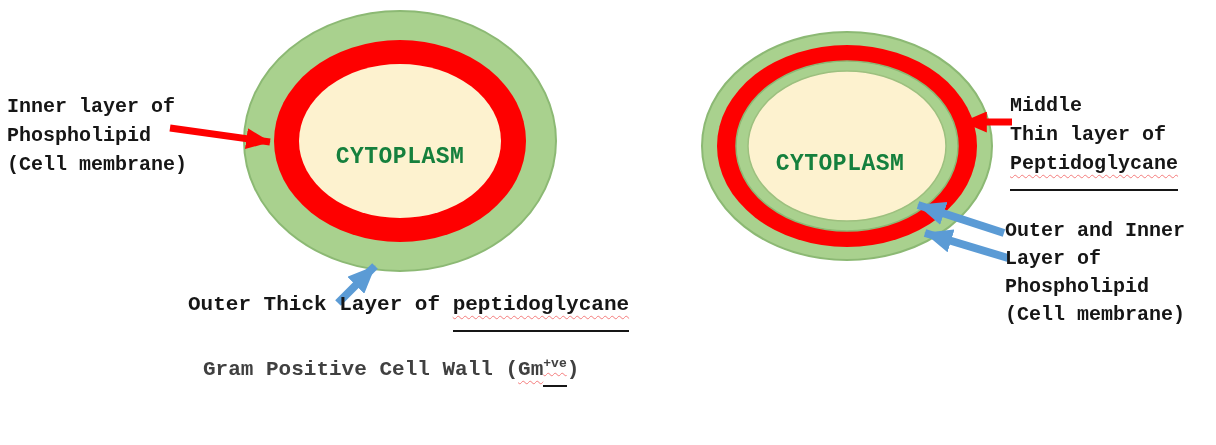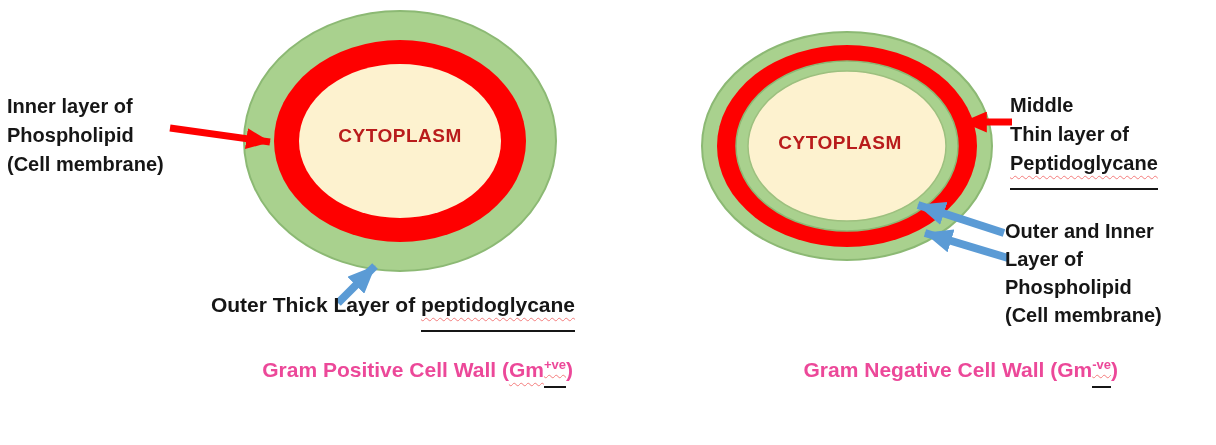--- a/index.html
+++ b/index.html
@@ -2,49 +2,50 @@
 <html><head>
 <meta charset="utf-8">
 <style>
   html, body { margin: 0; padding: 0; background: #ffffff; }
   .canvas {
     position: relative;
     width: 1204px;
     height: 445px;
     background: #ffffff;
     overflow: hidden;
-    font-family: Liberation Sans, sans-serif;
+    font-family: Liberation Mono, monospace;
   }
   .canvas svg { position: absolute; left: 0; top: 0; }
 
   .lbl {
     position: absolute;
     font-weight: 700;
     color: #161616;
     font-size: 20px;
     line-height: 29px;
     white-space: nowrap;
   }
   .center { text-align: center; }
 
   .cyto {
     position: absolute;
     font-weight: 700;
-    font-size: 19px;
-    color: #b91c1c;
+    font-size: 23px;
+    color: #15803d;
     text-align: center;
     letter-spacing: 0.5px;
     white-space: nowrap;
+    margin-top: 19px;
   }
 
   .caption {
     position: absolute;
     font-weight: 700;
     font-size: 21px;
-    color: #ec4899;
+    color: #404040;
     text-align: right;
     white-space: nowrap;
   }
 
   
   .ul { border-bottom: 2.5px solid #161616; padding-bottom: 14px; }
   
   .sq {
     text-decoration-line: underline;
     text-decoration-style: wavy;
@@ -117,17 +118,14 @@
 
   <div class="cyto" style="left:740px; top:132px; width:200px;">CYTOPLASM</div>
 
   <div class="lbl" style="left:1005px; top:217px; width:230px; line-height:28px;">
     <div>Outer and Inner</div>
     <div>Layer of</div>
     <div>Phospholipid</div>
     <div>(Cell membrane)</div>
   </div>
 
-  <div class="caption" style="left:748px; top:358px; width:370px;">
-    <span>Gram Negative Cell Wall (</span><span>Gm</span><sup class="supscript ul sq">-ve</sup><span>)</span>
-  </div>
 
 </div>
 
 </body></html>

